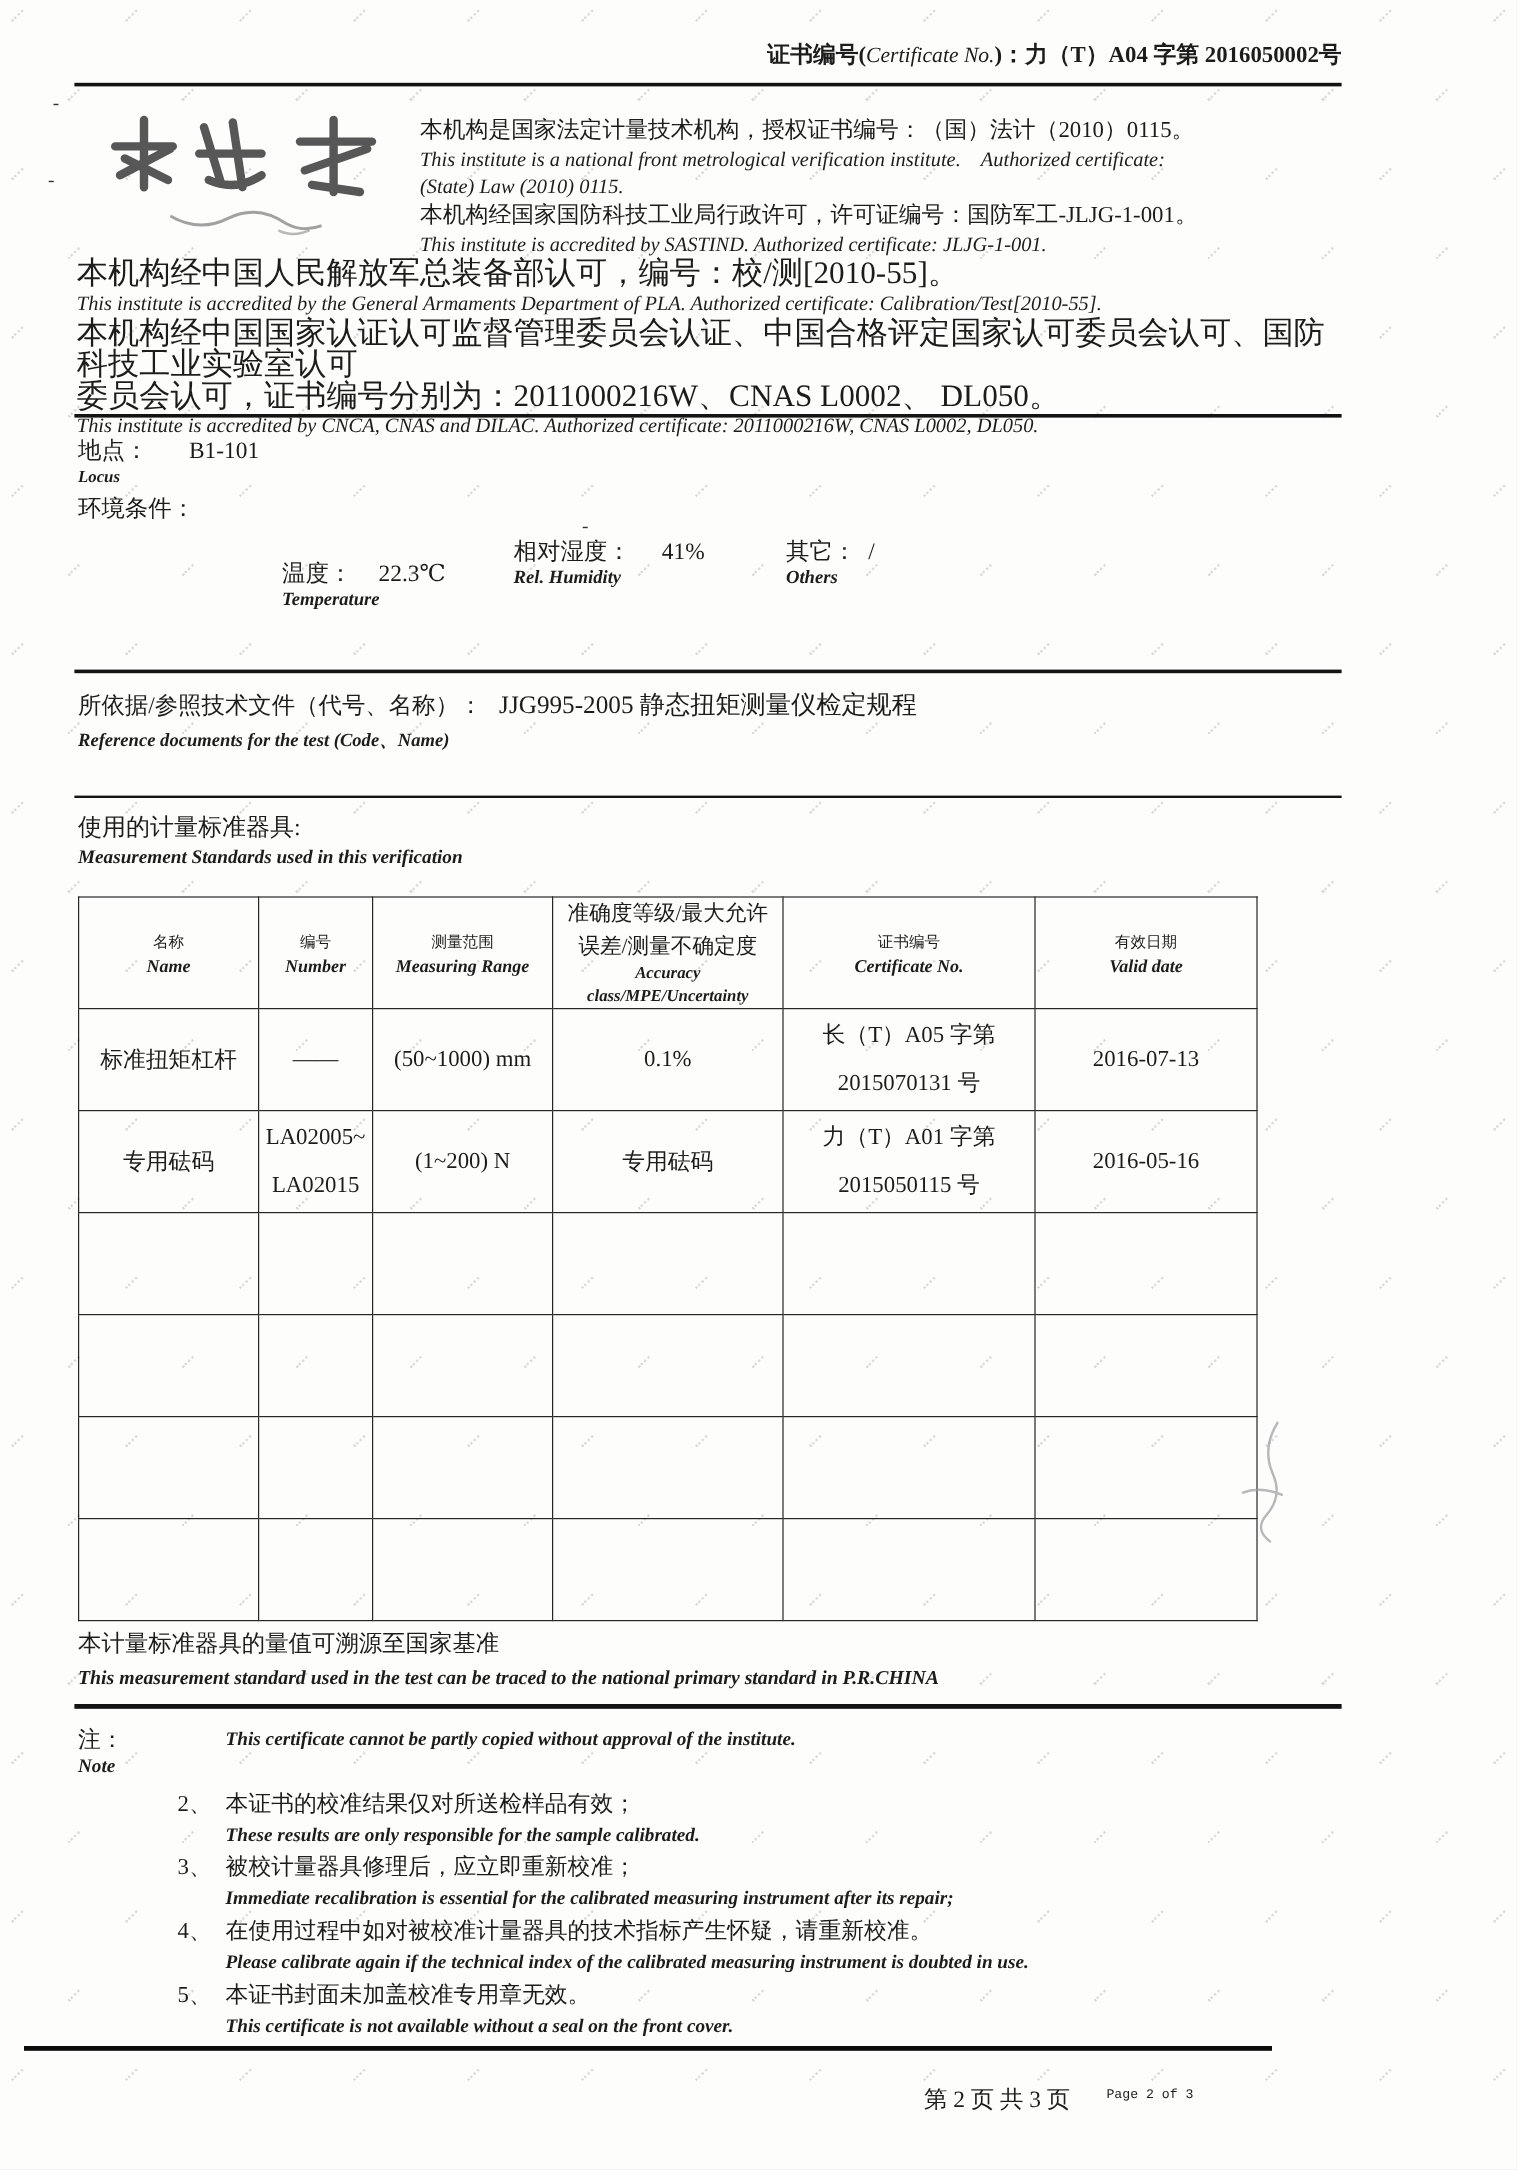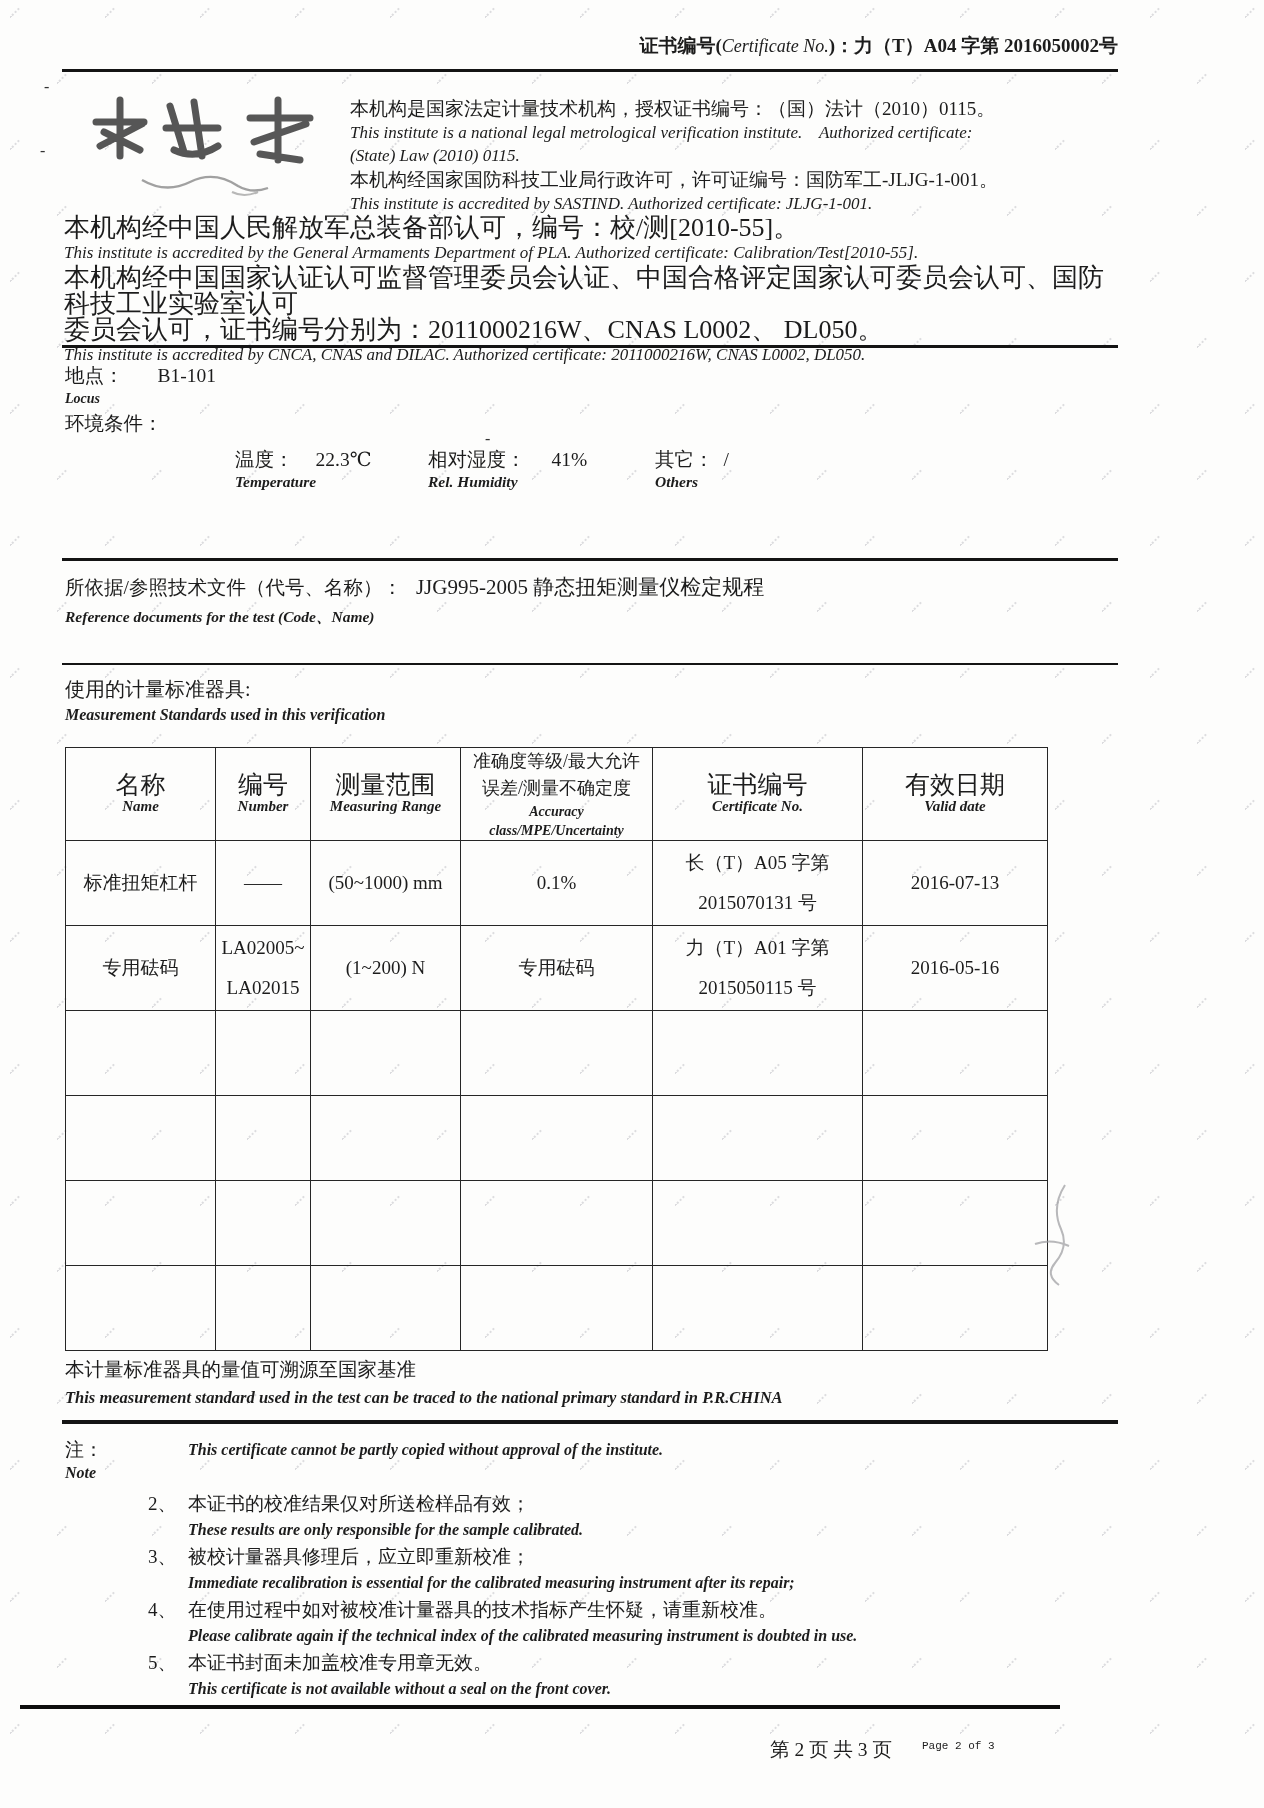--- a/index.html
+++ b/index.html
@@ -49,21 +49,21 @@
   .stdhead{top:676px;left:65px;}
   .stdhead .c{font-size:20px;}
   .stdhead .e{font-size:16px;margin-top:3px;}
 
   table.std{position:absolute;top:747px;left:65px;z-index:2;border-collapse:collapse;
     table-layout:fixed;width:982px;}
   table.std th, table.std td{border:1.6px solid #262626;padding:0;vertical-align:middle;
     text-align:center;overflow:hidden;}
   table.std th{height:84px;font-weight:normal;}
   table.std td{height:84px;font-size:19px;}
-  .hcn{font-size:25px;line-height:25px;}
+  .hcn{font-size:13px;line-height:25px;}
   .hen{font-size:15px;font-weight:bold;font-style:italic;line-height:19px;}
   .hcn.tight{font-size:18px;line-height:27px;}
   .hen.small{font-size:14px;}
   td.twoline{line-height:40px;font-size:19px;}
 
   .trace{top:1356px;left:65px;width:1050px;}
   .trace .c{font-size:19.5px;}
   .trace .e{font-size:16.5px;margin-top:5px;}
 
   .notes{top:1437px;left:65px;width:1010px;}
@@ -461,42 +461,42 @@
       <path d="M14,34 h48 M38,12 v56 M18,58 l42,-22 M22,44 l36,18"></path>
       <path d="M88,18 l14,46 M84,40 h52 M112,14 l8,54 M92,62 q22,10 44,-4"></path>
       <path d="M168,30 h60 M196,12 v60 M172,54 l52,-18 M178,66 l40,6"></path>
     </g>
     <path d="M60,92 q24,14 48,2 q24,-12 48,4 q14,8 30,2" stroke="#8a8a8a" stroke-width="2.4" fill="none" opacity="0.8"></path>
     <path d="M150,104 q12,6 26,0" stroke="#9a9a9a" stroke-width="2" fill="none" opacity="0.7"></path>
   </svg>
 
   <div class="z inst">
     <div class="c cn">本机构是国家法定计量技术机构，授权证书编号：（国）法计（2010）0115。</div>
-    <div class="e en pre">This institute is a national legal metrological verification institute.    Authorized certificate:</div>
+    <div class="e en pre">This institute is a national front metrological verification institute.    Authorized certificate:</div>
     <div class="e en">(State) Law (2010) 0115.</div>
     <div class="c cn">本机构经国家国防科技工业局行政许可，许可证编号：国防军工-JLJG-1-001。</div>
     <div class="e en">This institute is accredited by SASTIND. Authorized certificate: JLJG-1-001.</div>
   </div>
 
   <div class="z fullblk">
     <div class="c cn">本机构经中国人民解放军总装备部认可，编号：校/测[2010-55]。</div>
     <div class="e en">This institute is accredited by the General Armaments Department of PLA. Authorized certificate: Calibration/Test[2010-55].</div>
     <div class="c cn">本机构经中国国家认证认可监督管理委员会认证、中国合格评定国家认可委员会认可、国防科技工业实验室认可</div>
     <div class="c cn">委员会认可，证书编号分别为：2011000216W、CNAS L0002、 DL050。</div>
     <div class="e en">This institute is accredited by CNCA, CNAS and DILAC. Authorized certificate: 2011000216W, CNAS L0002, DL050.</div>
   </div>
 
   <div class="rule" style="top:345px;height:3px;"></div>
 
   <div class="z loc">
     <div class="row1 cn"><span>地点：</span><span style="display:inline-block;width:34px;"></span><span>B1-101</span></div>
     <div class="lbl-en enb">Locus</div>
     <div class="row2 cn">环境条件：</div>
     <div class="envrow">
-      <div class="envcell" style="left:170px;">
+      <div class="envcell" style="left:170px;margin-top:18px;">
         <div class="v cn"><span>温度：</span><span style="display:inline-block;width:22px;"></span><span>22.3℃</span></div>
         <div class="t">Temperature</div>
       </div>
       <div class="envcell" style="left:363px;">
         <div class="v cn"><span>相对湿度：</span><span style="display:inline-block;width:26px;"></span><span>41%</span></div>
         <div class="t">Rel. Humidity</div>
       </div>
       <div class="envcell" style="left:590px;">
         <div class="v cn"><span>其它：</span><span style="display:inline-block;width:10px;"></span><span>/</span></div>
         <div class="t">Others</div>

